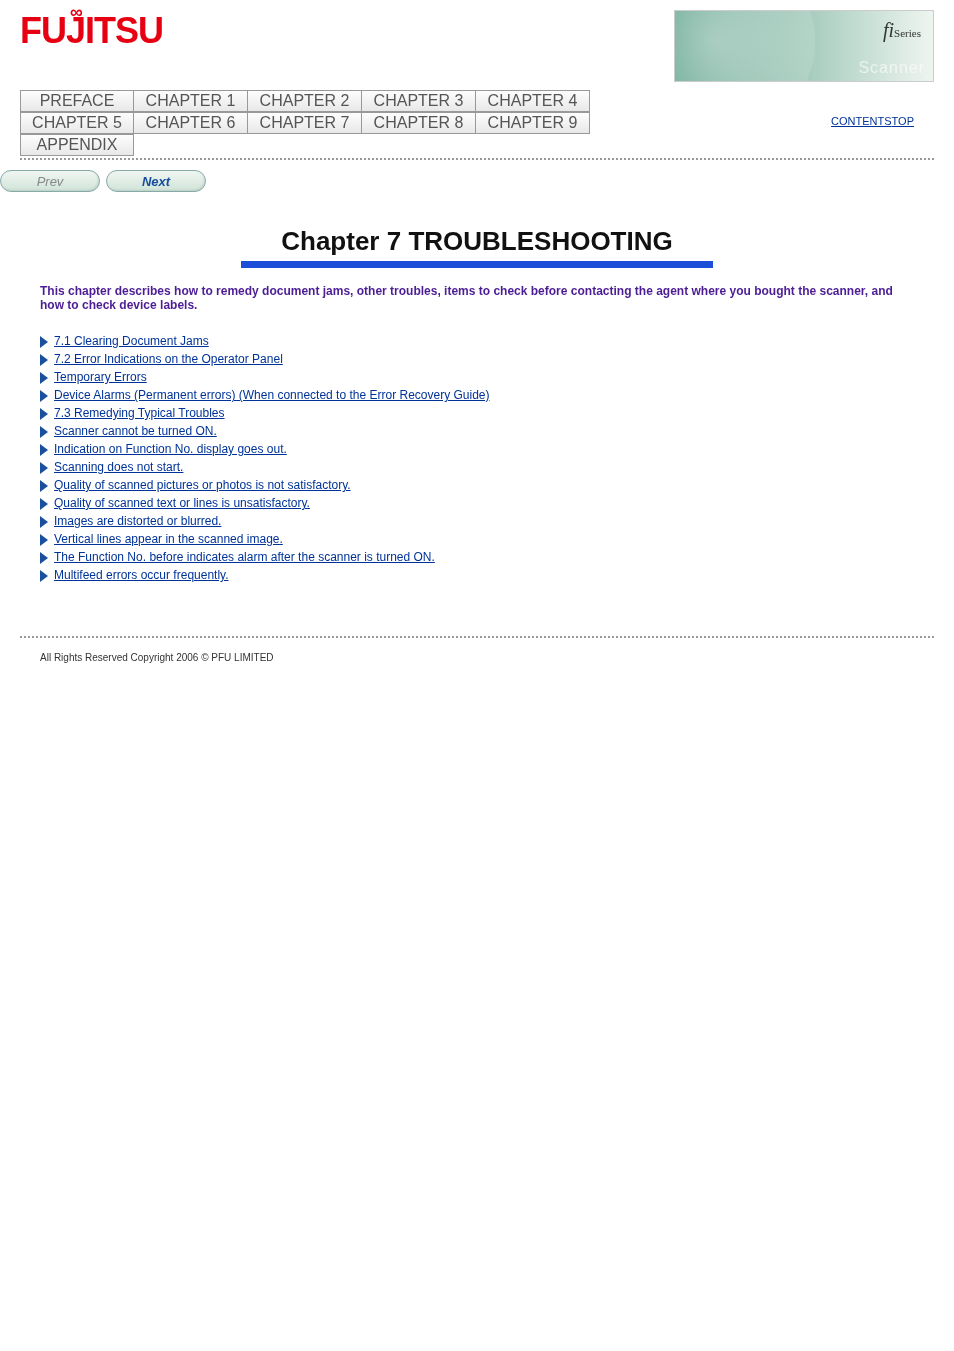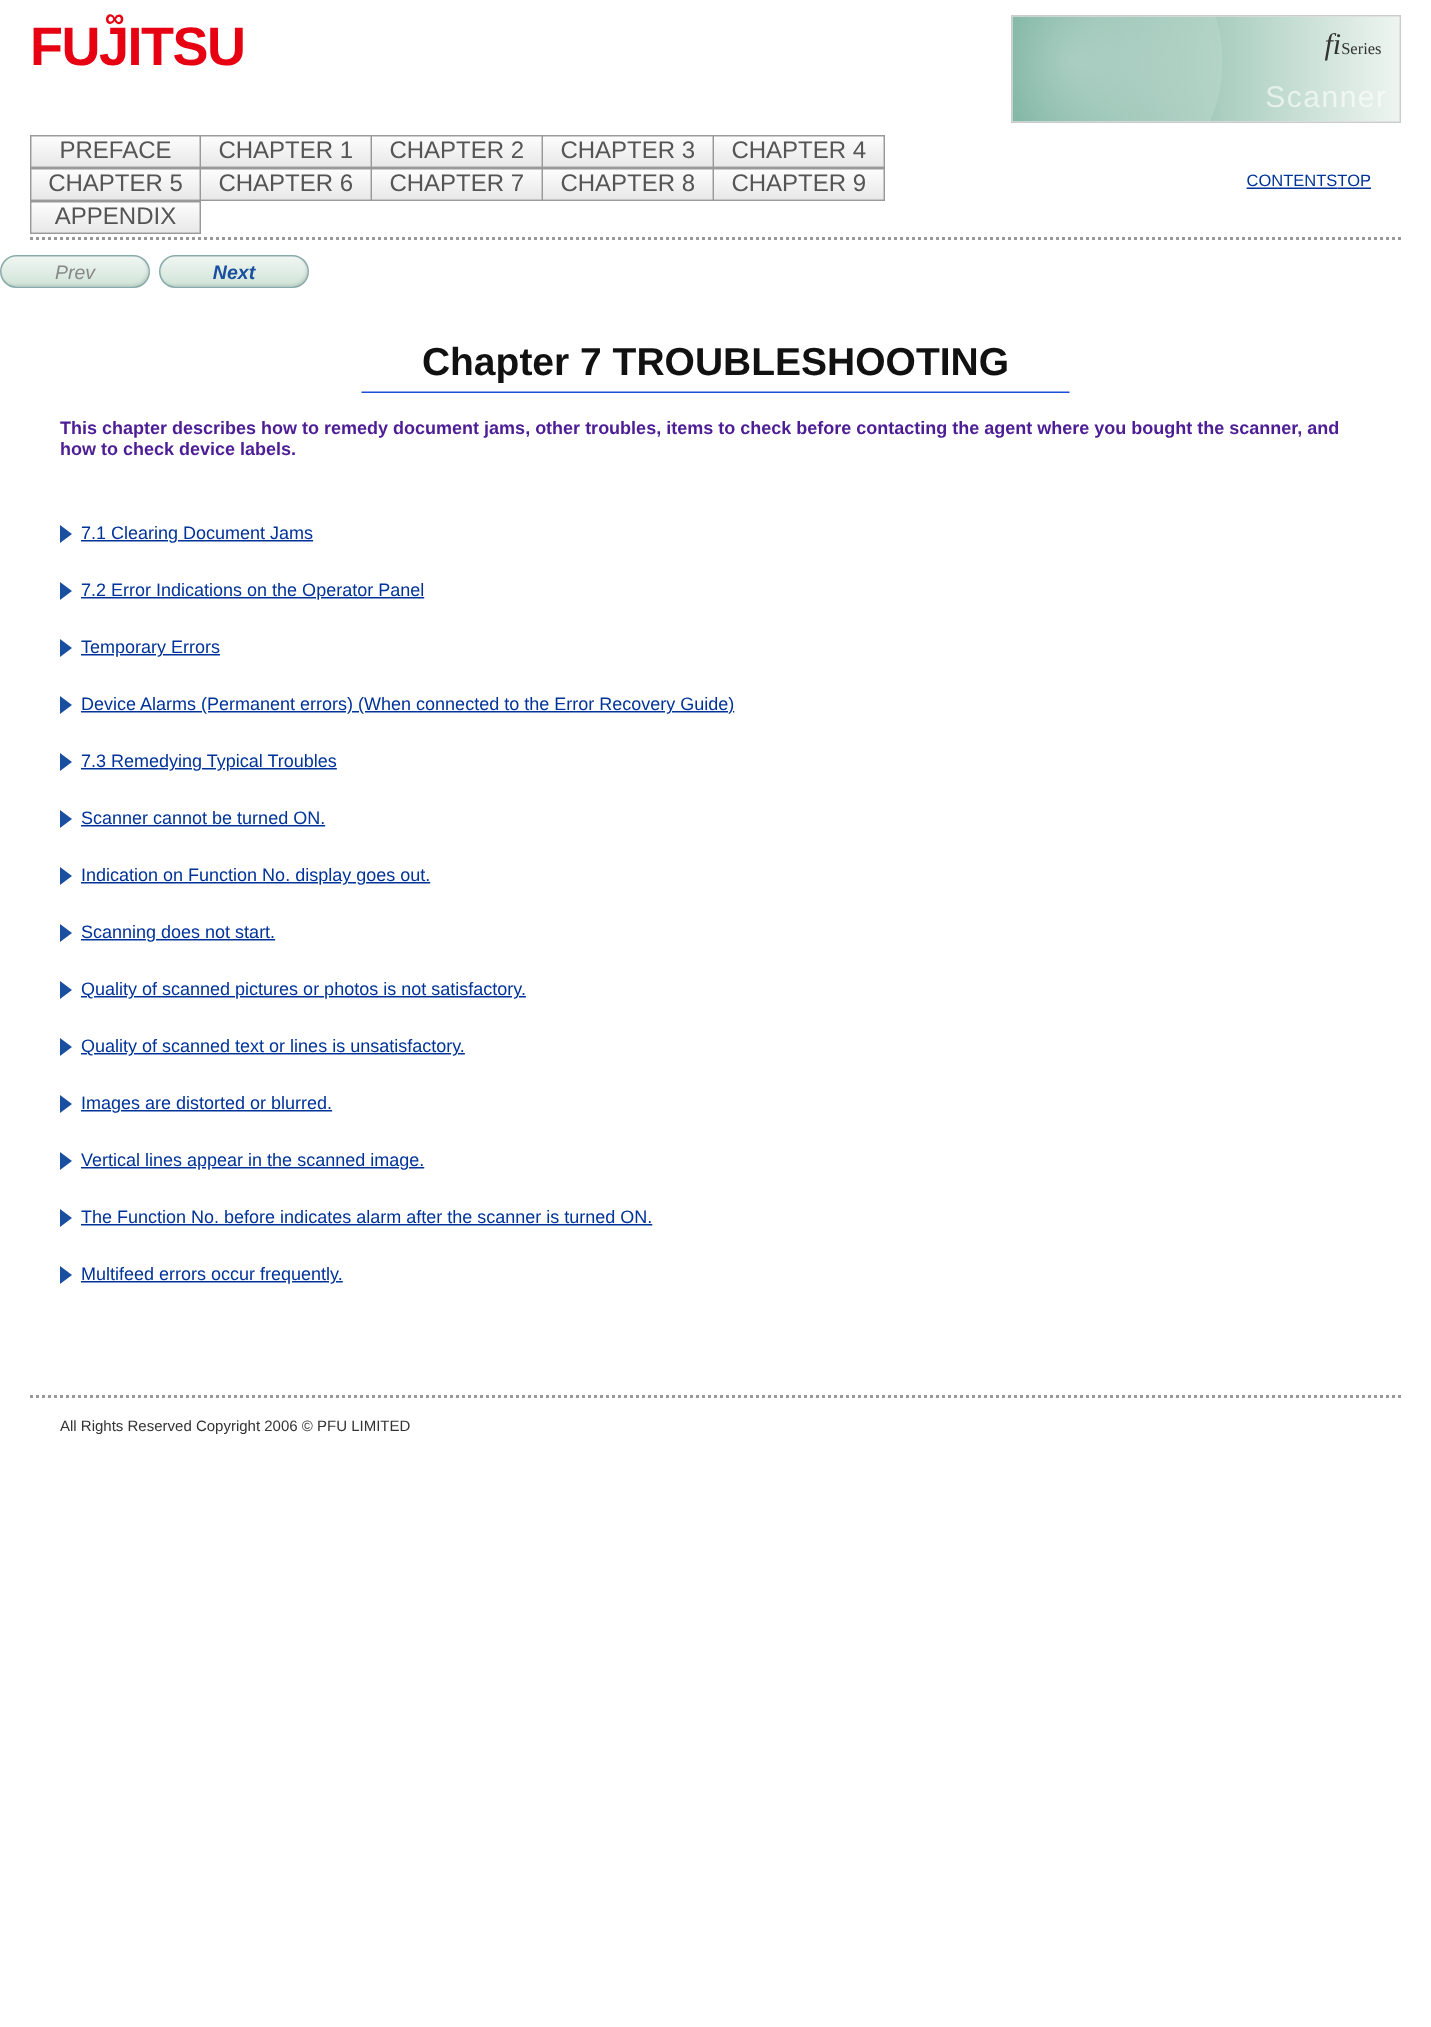--- a/index.html
+++ b/index.html
@@ -49,21 +49,21 @@
     }
     .fi-banner .fi-text .series {
       font-size: 11px;
       font-style: normal;
     }
     .fi-banner .scanner-text {
       position: absolute;
       right: 8px;
       bottom: 4px;
       color: rgba(255,255,255,0.6);
-      font-size: 20px;
+      font-size: 16px;
       letter-spacing: 1px;
     }
     .fi-banner::before {
       content: "";
       position: absolute;
       width: 200px;
       height: 200px;
       border-radius: 50%;
       background: radial-gradient(circle at center, rgba(255,255,255,0.4), transparent);
       left: -60px;
@@ -129,38 +129,38 @@
     .pn-next { color: #1a4fa0; font-weight: bold; }
     .chapter-title {
       text-align: center;
       margin: 30px 0 10px 0;
     }
     .chapter-title h1 {
       font-size: 26px;
       font-weight: bold;
       color: #111;
       display: inline-block;
-      border-bottom: 1px solid #1d4ed8;
+      border-bottom: 7px solid #1d4ed8;
       padding: 0 40px 4px 40px;
     }
     .intro {
       font-size: 12px;
       text-align: left;
       padding: 6px 40px 18px 40px;
       color: #4c1d95;
       font-weight: bold;
     }
     .link-list {
       padding: 0 40px 40px 40px;
     }
     .link-item {
       display: flex;
       align-items: flex-start;
       gap: 6px;
-      margin: 24px 0;
+      margin: 4px 0;
       font-size: 12px;
     }
     .link-item .arrow {
       width: 0;
       height: 0;
       border-top: 6px solid transparent;
       border-bottom: 6px solid transparent;
       border-left: 8px solid #1a4fa0;
       margin-top: 2px;
       flex-shrink: 0;

